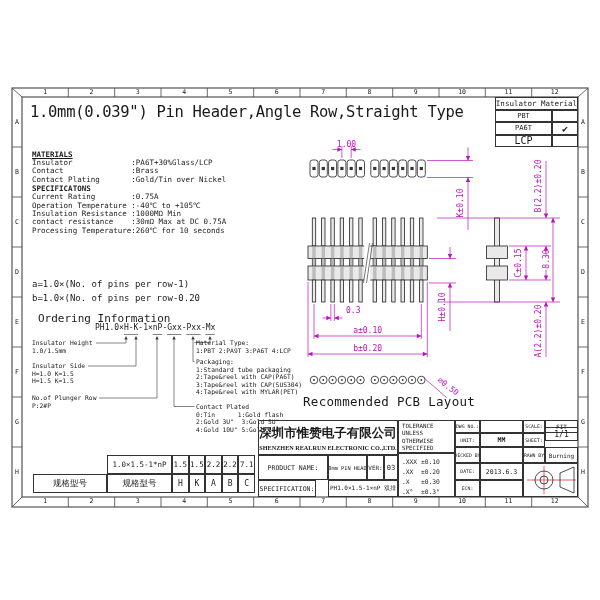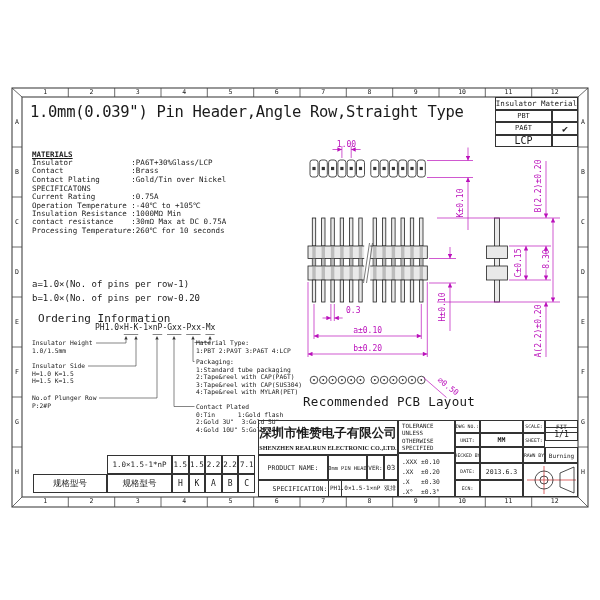--- a/index.html
+++ b/index.html
@@ -29,21 +29,21 @@
   .gridh{display:flex;font-size:6.5px}
   .gridh span{flex:1;text-align:center;line-height:9px}
   .gridv{display:flex;flex-direction:column;font-size:6.5px}
   .gridv span{flex:1;display:flex;align-items:center;justify-content:center}
   .cell{position:absolute;border:1px solid #333;box-sizing:border-box;
         display:flex;align-items:center;justify-content:center;white-space:pre;overflow:hidden}
   .cl{display:block;text-align:left}
   .title{font-size:15.5px;letter-spacing:-0.3px;white-space:pre}
   .mat{font-size:7.5px;line-height:8.4px}
   .mat .hd{font-weight:bold;text-decoration:underline;line-height:9px}
-  .mat .hd2{font-weight:normal;line-height:9px;text-decoration:none}
+  .mat .hd2{font-weight:bold;line-height:9px;text-decoration:none}
   .formulas{font-size:9px;line-height:13.5px}
   .ordhead{font-size:11px}
   .pn{font-size:8px;white-space:pre}
   .olab{font-size:6.3px;line-height:7.6px}
   .pcbl{font-size:12.5px;letter-spacing:.3px}
 </style>
 </head>
 <body>
 
 <svg width="600" height="600" viewBox="0 0 600 600">
@@ -390,21 +390,21 @@
 
 <div>
   <div class="cell" style="left:258px;top:420px;width:140px;height:35px;flex-direction:column">
     <div class="serif" style="font-size:12.5px;font-weight:bold">深圳市惟赞电子有限公司</div>
     <div class="serif" style="font-size:6.2px;font-weight:bold;margin-top:2px">SHENZHEN REALRUN ELECTRONIC CO.,LTD.</div>
   </div>
   <div class="cell mono" style="left:258px;top:455px;width:70px;height:25px;font-size:6.5px">PRODUCT NAME:</div>
   <div class="cell mono" style="left:328px;top:455px;width:39px;height:25px;font-size:5.3px">1.0mm PIN HEADER</div>
   <div class="cell mono" style="left:367px;top:455px;width:17px;height:25px;font-size:6px">VER:</div>
   <div class="cell mono" style="left:384px;top:455px;width:14px;height:25px;font-size:7px">03</div>
-  <div class="cell mono" style="left:258px;top:480px;width:84px;height:17px;font-size:6.5px">SPECIFICATION:</div>
+  <div class="cell mono" style="left:258px;top:480px;width:58px;height:17px;font-size:6.5px">SPECIFICATION:</div>
   <div class="cell mono" style="left:328px;top:480px;width:70px;height:17px;font-size:6px">PH1.0×1.5-1×nP 双排</div>
 
   <div class="cell mono cl lines" style="left:398px;top:420px;width:57px;height:33px;font-size:5.8px;line-height:7.4px;padding:2px 0 0 3px"><span>TOLERANCE</span><span>UNLESS</span><span>OTHERWISE</span><span>SPECIFIED</span></div>
   <div class="cell mono cl lines" style="left:398px;top:453px;width:57px;height:44px;font-size:6.3px;line-height:10px;padding:3px 0 0 3px"><span>.XXX ±0.10</span><span>.XX  ±0.20</span><span>.X   ±0.30</span><span>.X°  ±0.3°</span></div>
 
   <div class="cell mono" style="left:455px;top:420px;width:25px;height:13px;font-size:4.8px">DWG NO.:</div>
   <div class="cell mono" style="left:480px;top:420px;width:43px;height:13px;font-size:6px"></div>
   <div class="cell mono" style="left:523px;top:420px;width:22px;height:13px;font-size:4.8px">SCALE:</div>
   <div class="cell mono" style="left:545px;top:420px;width:33px;height:13px;font-size:6px">FIT</div>
 

